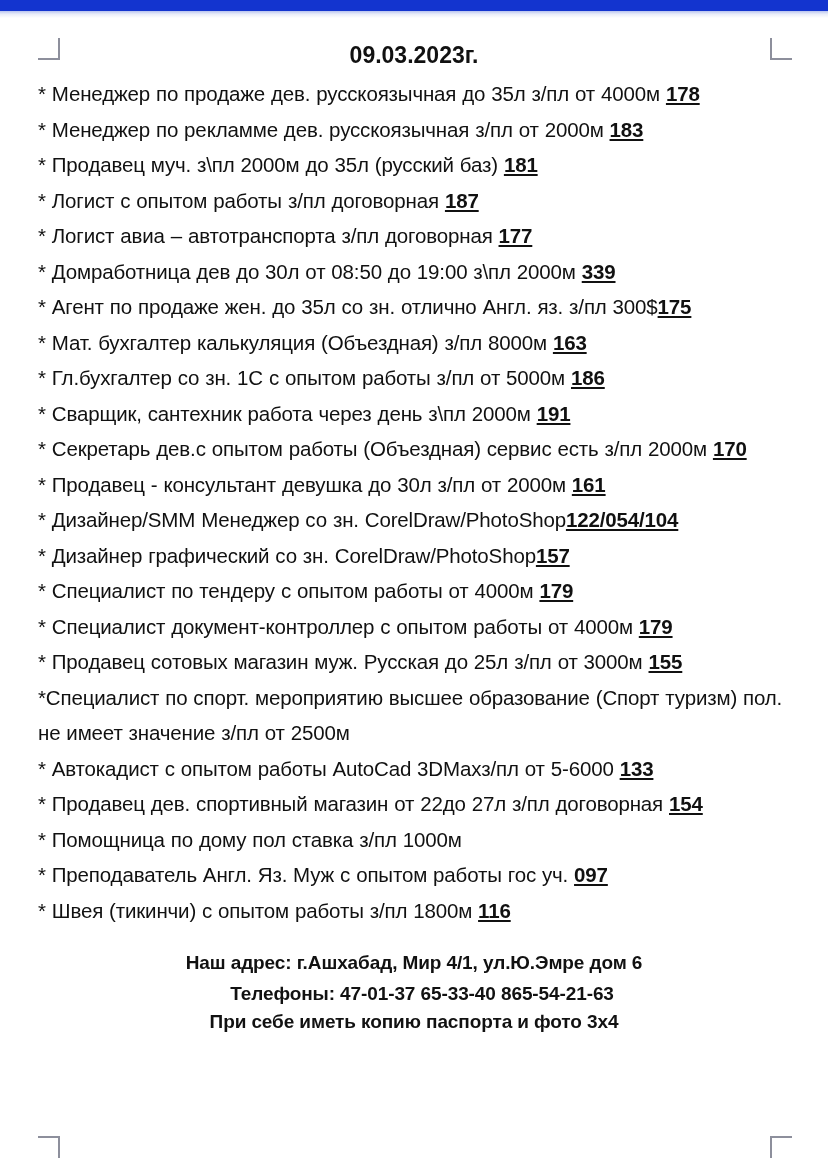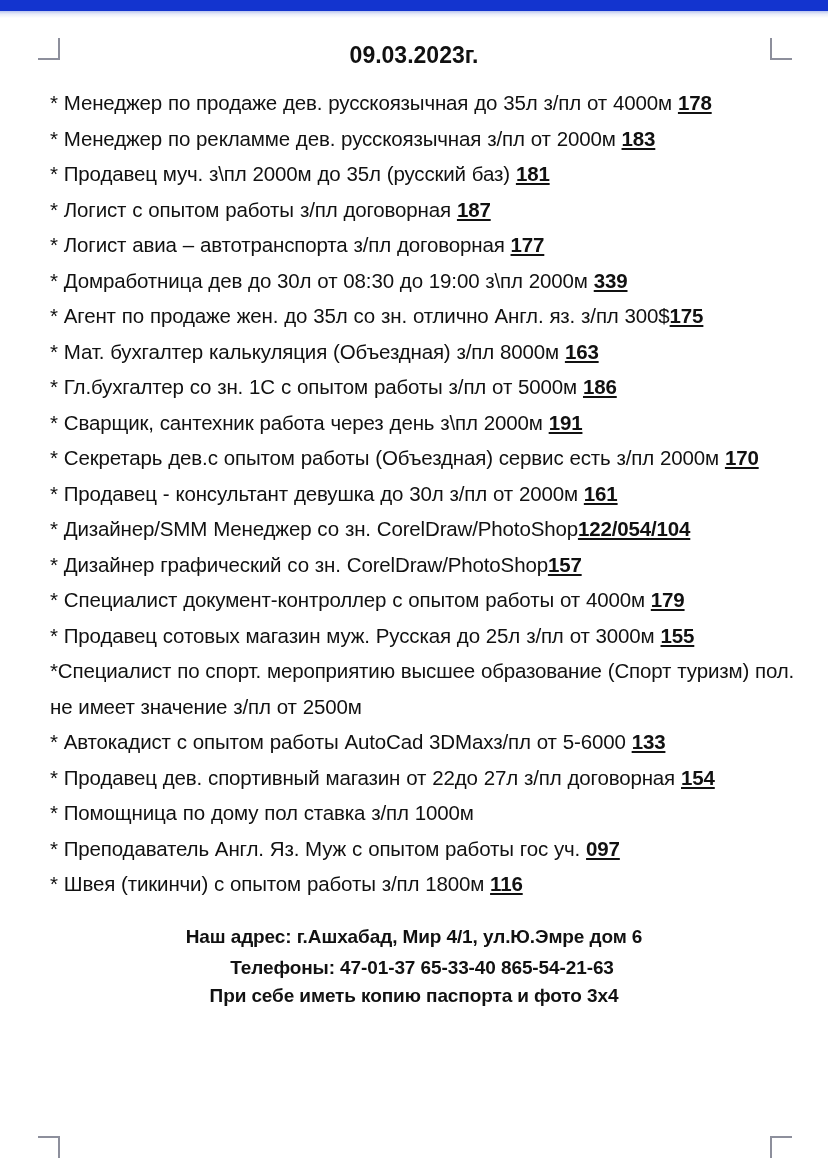--- a/index.html
+++ b/index.html
@@ -97,26 +97,26 @@
     font-weight: 700;
     letter-spacing: -0.3px;
     margin-left: 6px;
   }
   #doc-date {
     text-align: center;
     font-size: 23px;
     font-weight: 700;
     line-height: 28px;
     margin-top: 1px;
-    margin-bottom: 16px;
+    margin-bottom: 7px;
   }
 
   #listings {
     margin: 0;
-    padding: 0 18px 0 36px;
+    padding: 0 18px 0 24px;
     list-style: none;
   }
   .listing {
     font-size: 20.5px;
     line-height: 35.5px;
     letter-spacing: -0.15px;
     text-align: left;
     word-spacing: 0.4px;
     padding-left: 14px;
     text-indent: 0;
@@ -157,29 +157,30 @@
 
 
     <div id="doc-date">09.03.2023г.</div>
 
     <ul id="listings">
         <li class="listing"><span>* Менеджер по продаже дев. русскоязычная до 35л з/пл от 4000м </span><span class="ref">178</span></li>
         <li class="listing"><span>* Менеджер по рекламме дев. русскоязычная з/пл от 2000м  </span><span class="ref">183</span></li>
         <li class="listing"><span>* Продавец муч.  з\пл 2000м до 35л (русский баз)  </span><span class="ref">181</span></li>
         <li class="listing"><span>* Логист с опытом работы з/пл договорная  </span><span class="ref">187</span></li>
         <li class="listing"><span>* Логист авиа – автотранспорта  з/пл договорная </span><span class="ref">177</span></li>
-        <li class="listing"><span>* Домработница дев до 30л от 08:30 до 19:00 з\пл 2000м  </span><span class="ref">339</span></li>
+        <li class="listing"><span>* Домработница дев до 30л от 08:50 до 19:00 з\пл 2000м  </span><span class="ref">339</span></li>
         <li class="listing"><span>* Агент по продаже жен. до 35л со зн. отлично  Англ. яз. з/пл 300$</span><span class="ref">175</span></li>
         <li class="listing"><span>* Мат. бухгалтер калькуляция (Объездная) з/пл 8000м  </span><span class="ref">163</span></li>
         <li class="listing"><span>* Гл.бухгалтер со зн. 1С с опытом работы з/пл от 5000м  </span><span class="ref">186</span></li>
         <li class="listing"><span>* Сварщик, сантехник работа через день з\пл 2000м </span><span class="ref">191</span></li>
         <li class="listing"><span> *  Секретарь дев.с опытом работы (Объездная) сервис есть з/пл 2000м </span><span class="ref">170</span></li>
         <li class="listing"><span>* Продавец - консультант  девушка до 30л з/пл от 2000м </span><span class="ref">161</span></li>
         <li class="listing"><span>* Дизайнер/SMM  Менеджер со зн. CorelDraw/PhotoShop</span><span class="ref">122/054/104</span></li>
         <li class="listing"><span>* Дизайнер графический со зн. CorelDraw/PhotoShop</span><span class="ref">157</span></li>
+        <li class="listing"><span>* Специалист по тендеру с опытом работы от 4000м </span><span class="ref">179</span></li>
         <li class="listing"><span>* Специалист документ-контроллер с опытом работы от 4000м </span><span class="ref">179</span></li>
         <li class="listing"><span>* Продавец сотовых магазин  муж. Русская до 25л з/пл от 3000м </span><span class="ref">155</span></li>
         <li class="listing"><span>*Специалист по спорт. мероприятию  высшее образование (Спорт туризм) пол. не имеет значение з/пл от 2500м</span></li>
         <li class="listing"><span> * Автокадист с опытом работы AutoCad 3DMaxз/пл от 5-6000 </span><span class="ref">133</span></li>
         <li class="listing"><span>* Продавец дев. спортивный магазин  от 22до 27л з/пл договорная </span><span class="ref">154</span></li>
         <li class="listing"><span>* Помощница по дому пол ставка з/пл 1000м</span></li>
         <li class="listing"><span> *  Преподаватель Англ. Яз. Муж  с опытом работы гос уч.  </span><span class="ref">097</span></li>
         <li class="listing"><span>* Швея (тикинчи) с опытом работы з/пл 1800м  </span><span class="ref">116</span></li>
       </ul>
 

